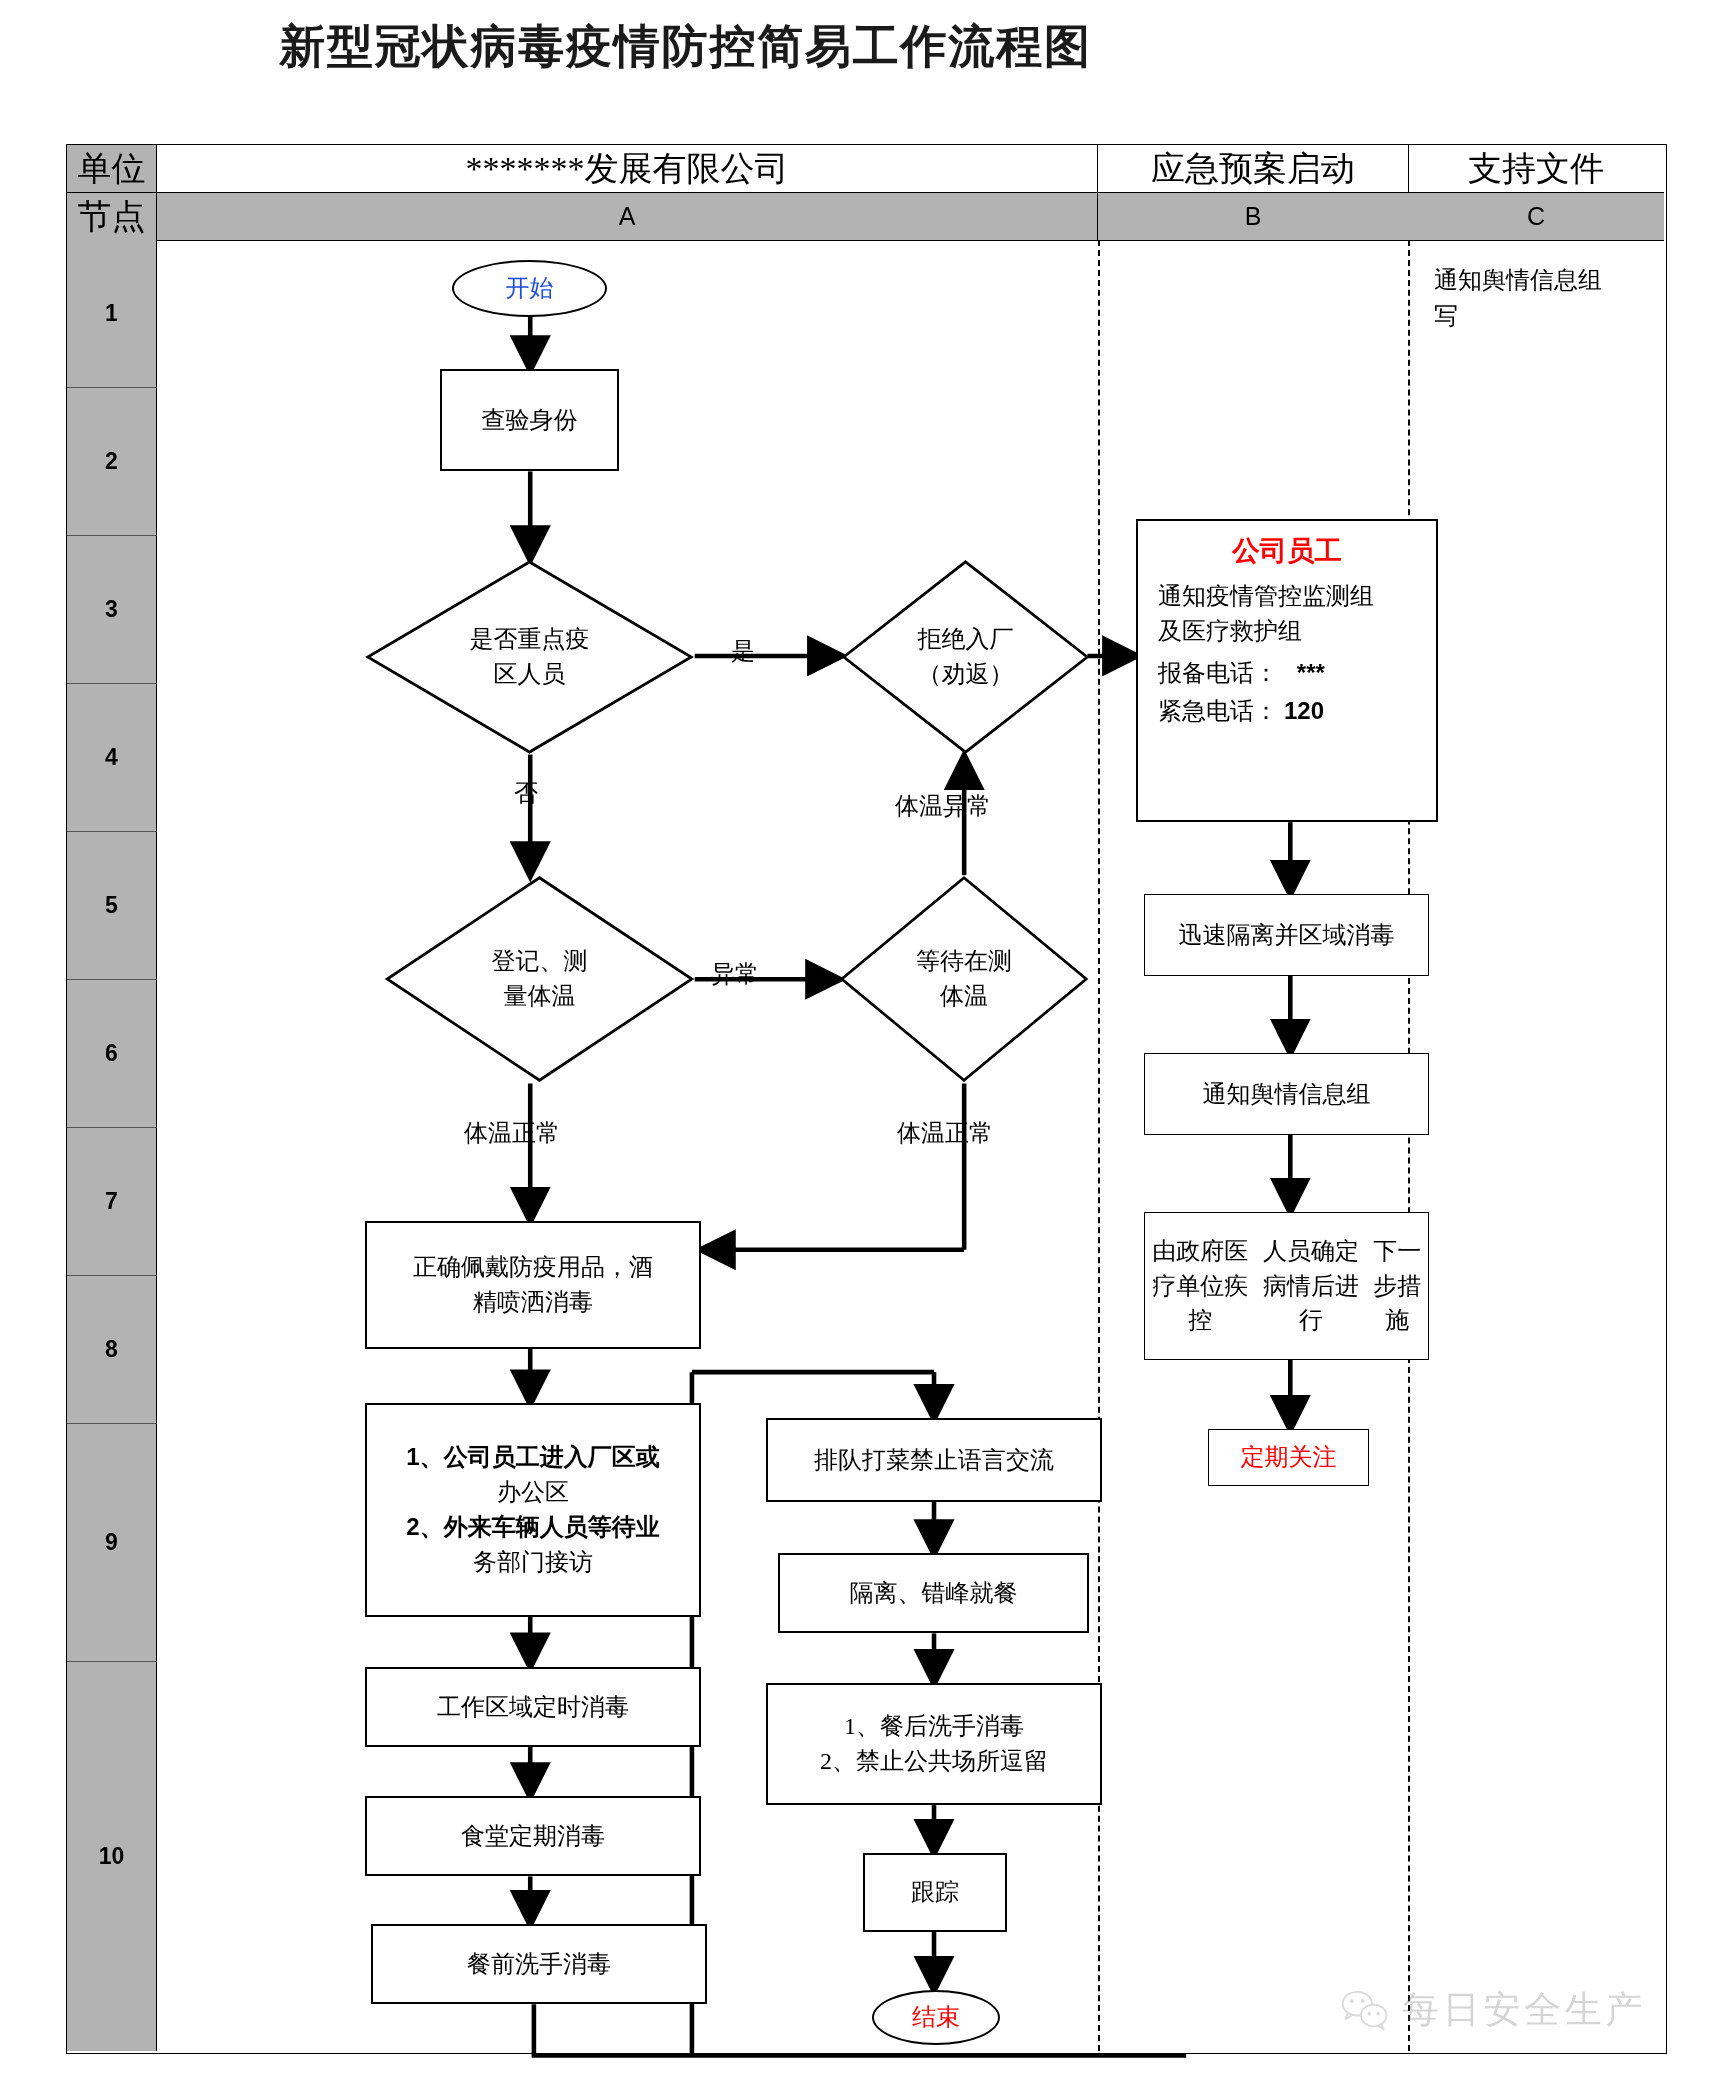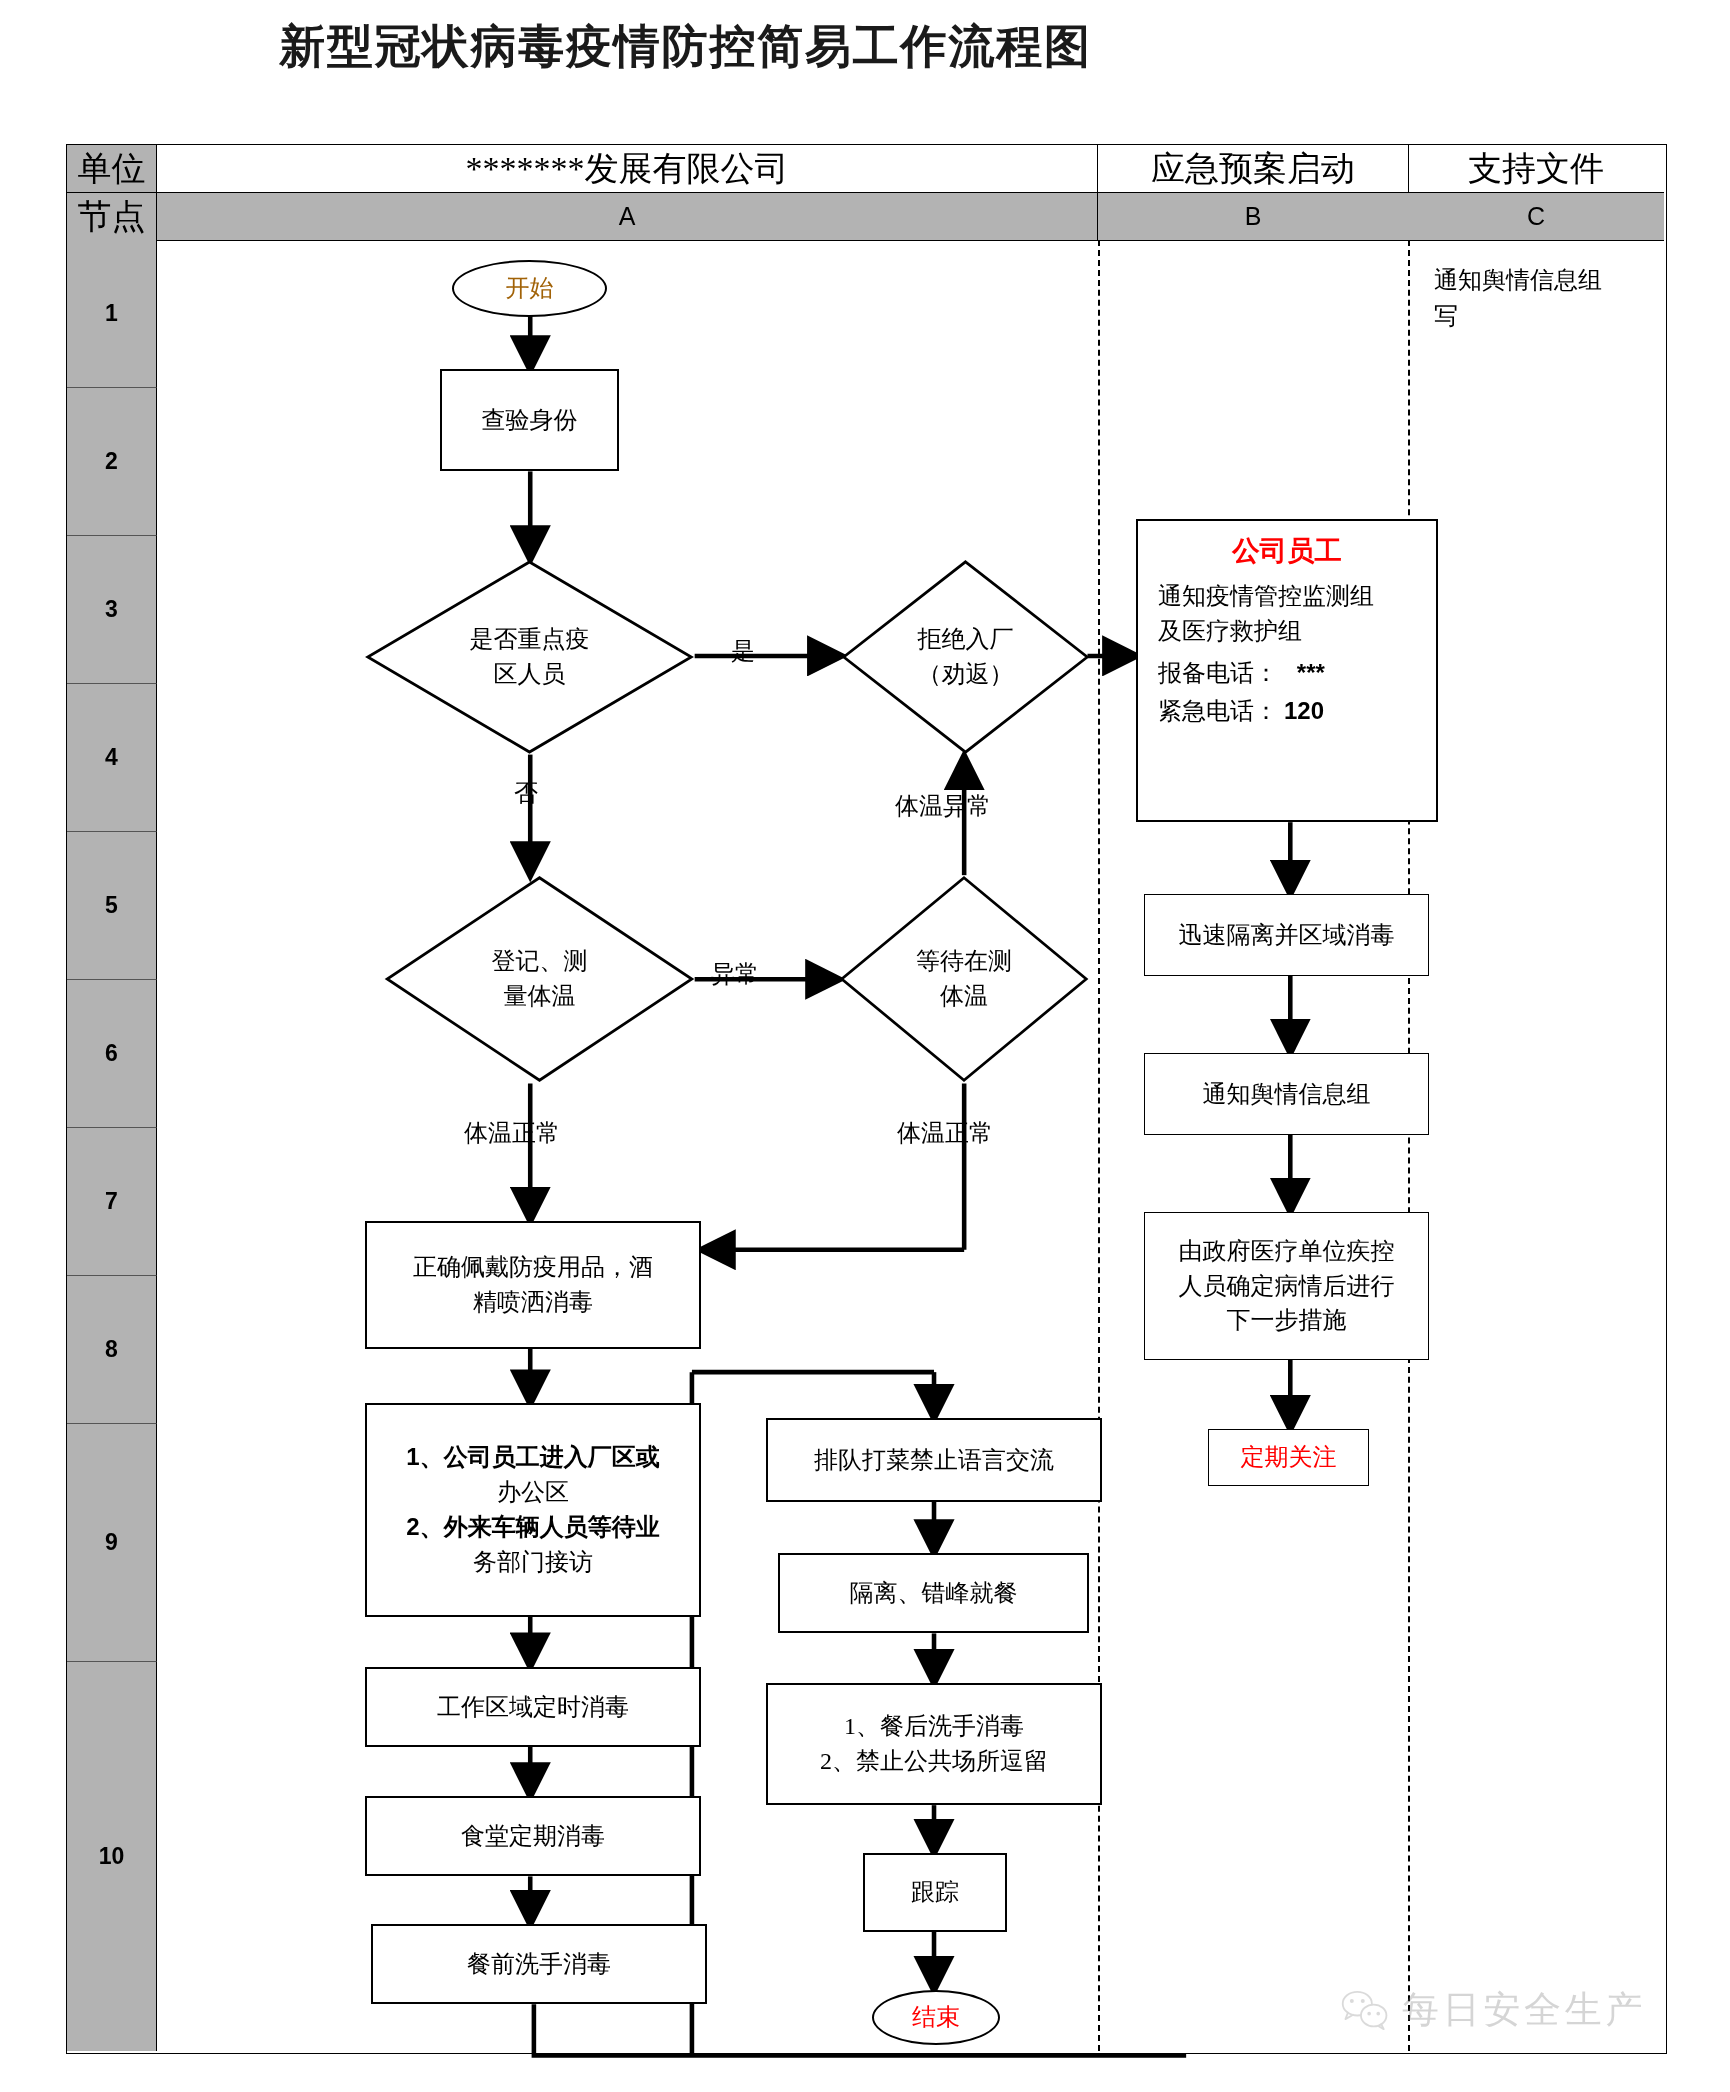--- a/index.html
+++ b/index.html
@@ -64,21 +64,21 @@
   .dia-txt{
     position:absolute;left:0;top:0;width:100%;height:100%;
     display:flex;align-items:center;justify-content:center;
     text-align:center;line-height:1.45;font-size:24px;
   }
   .lbl{
     position:absolute;font-size:24px;white-space:nowrap;
     display:flex;align-items:center;justify-content:center;
   }
   .red{color:#ff0000;}
-  .blue{color:#a16207;}
+  .blue{color:#1d4ed8;}
   .bold{font-weight:700;}
   .supp-note{
     position:absolute;font-size:24px;line-height:1.5;
     width:183px;
   }
   .numline{font-family:"Liberation Sans","DejaVu Sans",sans-serif;font-weight:700;}
   
   .watermark{
     position:absolute;
     display:flex;align-items:center;gap:11px;
@@ -358,21 +358,21 @@
 </div>
 
 <div class="node box-thin" style="left:1144px;top:894px;width:285px;height:82px;">
   <span>迅速隔离并区域消毒</span>
 </div>
 
 <div class="node box-thin" style="left:1144px;top:1053px;width:285px;height:82px;">
   <span>通知舆情信息组</span>
 </div>
 
-<div class="node box-thin" style="left:1144px;top:1212px;width:285px;height:148px;flex-direction:column;">
+<div class="node box-thin" style="left:1144px;top:1212px;width:285px;height:148px;flex-direction:row;">
   <div>由政府医疗单位疾控</div>
   <div>人员确定病情后进行</div>
   <div>下一步措施</div>
 </div>
 
 <div class="node box-thin red" style="left:1208px;top:1429px;width:161px;height:57px;align-items:center;">
   <span>定期关注</span>
 </div>
 
 <div class="watermark" style="left:1340px;top:1985px;">

